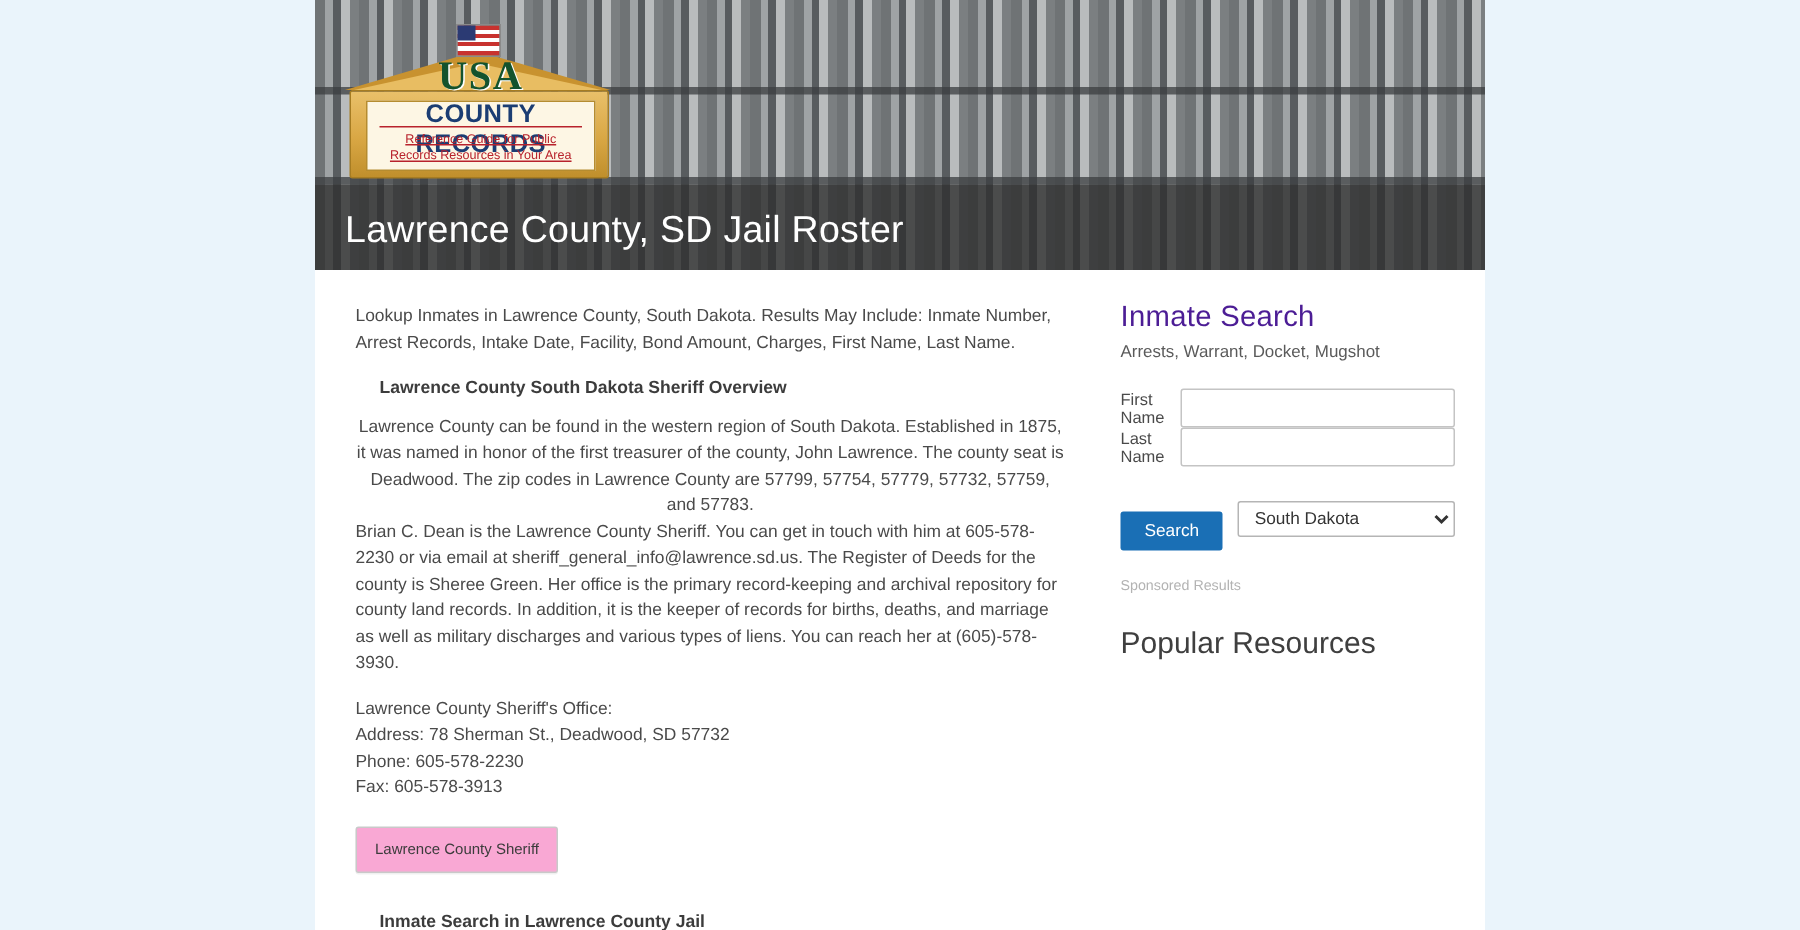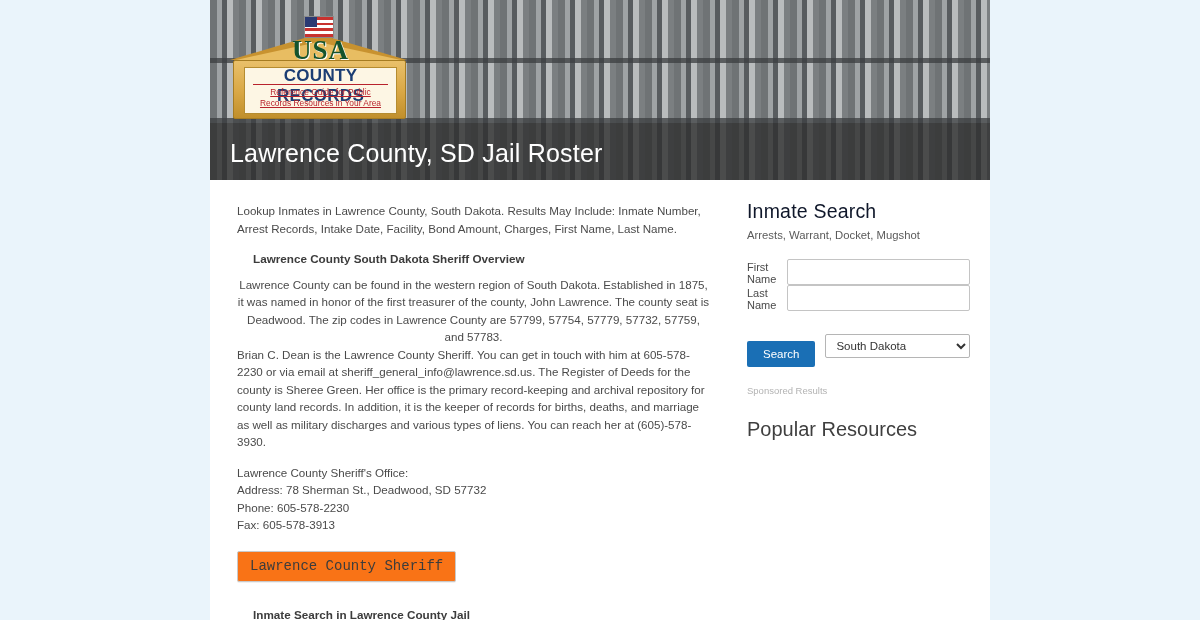--- a/index.html
+++ b/index.html
@@ -184,38 +184,37 @@
     font-size: 11.7px;
     font-weight: bold;
     color: #3c3c3c;
   }
   .main h3.spaced { margin-top: 18px; }
   .main a { color: #3c3c3c; text-decoration: none; }
   .btn-outline {
     display: inline-block;
     padding: 6px 12px;
     border: 1px solid #c9c9c9;
-    background: #f97316;
+    background: #f9a8d4;
     color: #4a4a4a;
-    font-size: 14px;
+    font-size: 10px;
     border-radius: 2px;
     margin: 4px 0 6px 0;
     box-shadow: 0 1px 0 rgba(0,0,0,.06);
-    font-family: Liberation Mono, monospace;
   }
 
   
   .sidebar {
     width: 255px;
     padding: 20px 20px 20px 12px;
     box-sizing: border-box;
   }
   .sb-title {
     font-size: 19.5px;
-    color: #0f172a;
+    color: #4c1d95;
     margin: 0 0 6px 0;
     font-weight: normal;
     letter-spacing: .2px;
   }
   .sb-sub {
     font-size: 11.3px;
     color: #5a5a5a;
     margin: 0 0 18px 0;
   }
   .field-row {

